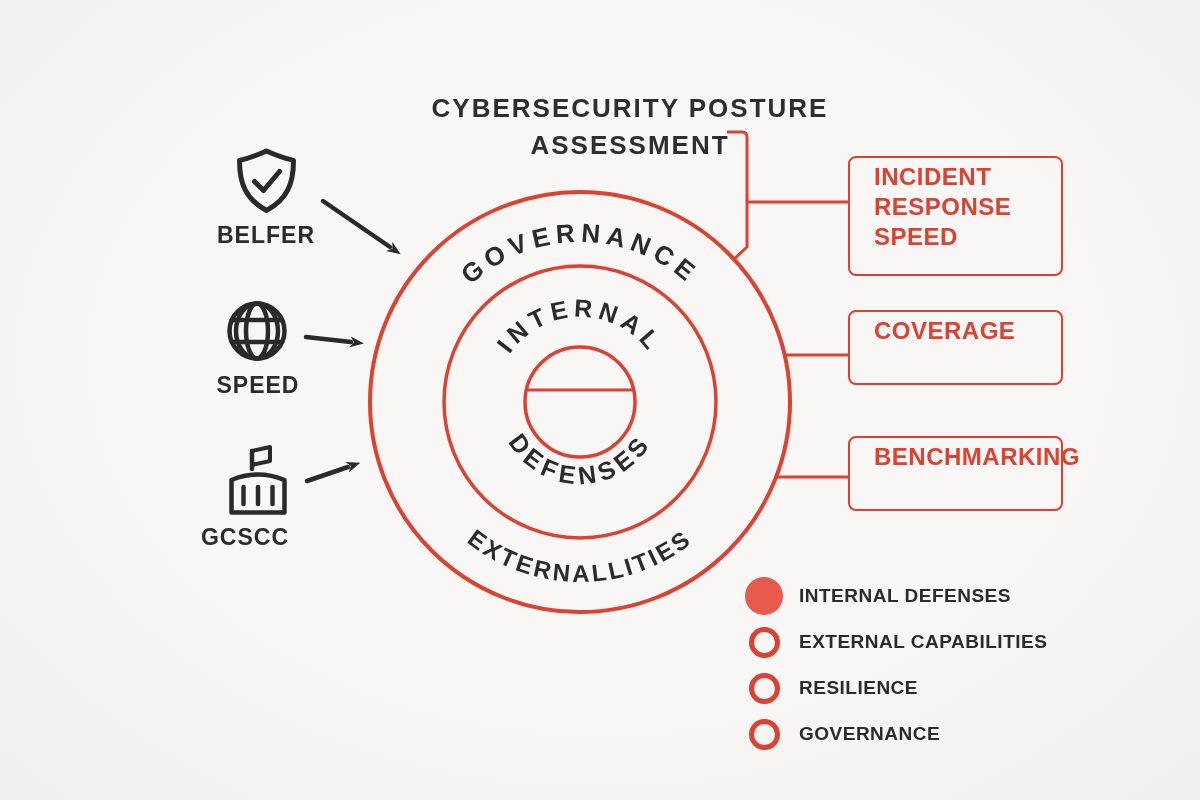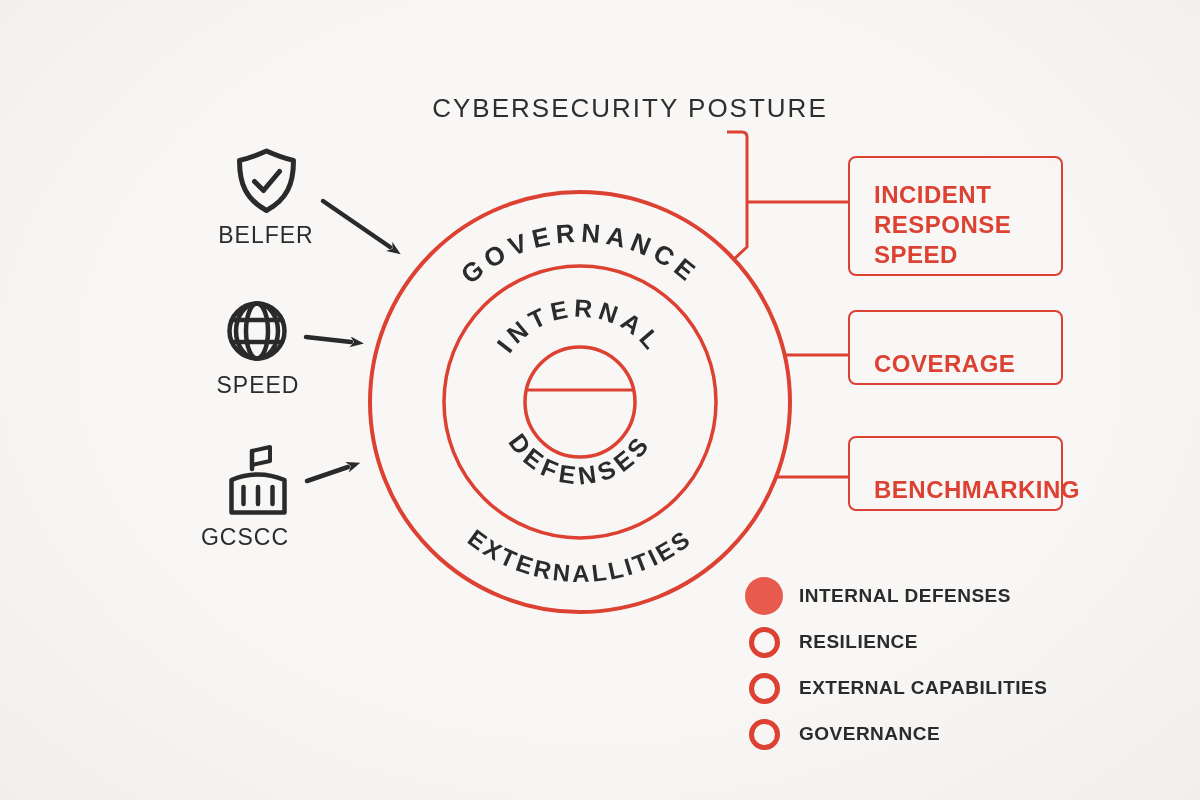--- a/index.html
+++ b/index.html
@@ -10,36 +10,36 @@
     background: radial-gradient(ellipse at 50% 45%, #f8f7f6 55%, #f0efed 100%);
     font-family: "Liberation Sans", sans-serif;
     overflow: hidden;
     color: #2b2b2b;
   }
   svg.diagram { position: absolute; left: 0; top: 0; }
   svg .ring-text { font-family: "Liberation Sans", sans-serif; font-weight: 700; fill: #2b2b2b; }
 
   .title {
     position: absolute; left: 330px; top: 90px; width: 600px;
-    text-align: center; font-weight: 400; font-size: 26px;
+    text-align: center; font-weight: 700; font-size: 26px;
     letter-spacing: 2px; line-height: 37px; color: #2e2e2e;
   }
 
   .org-label {
-    position: absolute; text-align: center; font-weight: 400;
+    position: absolute; text-align: center; font-weight: 700;
     font-size: 23px; letter-spacing: 1px; color: #2b2b2b;
   }
   .org-label.belfer { left: 203px; top: 222px; width: 126px; }
   .org-label.aspi   { left: 203px; top: 372px; width: 110px; }
   .org-label.gcscc  { left: 185px; top: 524px; width: 120px; }
 
   .callout {
     position: absolute; left: 848px; width: 215px; box-sizing: border-box;
     border: 2.5px solid #dc4132; border-radius: 8px;
-    display: flex; align-items: flex-end;
+    display: flex; align-items: flex-start;
     padding: 4px 10px 4px 24px;
     color: #dc4132; font-weight: 700; font-size: 24px;
     letter-spacing: 0.5px; line-height: 30px;
     background: transparent;
   }
   .callout.c1 { top: 156px; height: 120px; }
   .callout.c2 { top: 310px; height: 75px; }
   .callout.c3 { top: 436px; height: 75px; }
 
   .legend { position: absolute; left: 744px; top: 576px; display: flex; flex-direction: column; gap: 6px; }
@@ -119,20 +119,21 @@
       <line x1="243.5" y1="487" x2="243.5" y2="504"></line>
       <line x1="258" y1="487" x2="258" y2="504"></line>
       <line x1="272.5" y1="487" x2="272.5" y2="504"></line>
       <path d="M 252 469 V 451"></path>
       <path d="M 252 465 L 252 451 L 270 447 L 270 461 Z" stroke-width="4"></path>
     </g>
   </svg>
 
   <div class="title">
     <div>CYBERSECURITY POSTURE</div>
+    <div>ASSESSMENT</div>
   </div>
 
   <div class="org-label belfer">BELFER</div>
   <div class="org-label aspi">SPEED</div>
   <div class="org-label gcscc">GCSCC</div>
 
   <div class="callout c1">
     <span>INCIDENT RESPONSE SPEED</span>
   </div>
   <div class="callout c2">
@@ -146,27 +147,27 @@
     <div class="legend-row">
       <span class="marker-wrap">
           <span class="legend-marker filled"></span>
         </span>
       <span class="legend-label">INTERNAL DEFENSES</span>
     </div>
     <div class="legend-row">
       <span class="marker-wrap">
           <span class="legend-marker"></span>
         </span>
-      <span class="legend-label">RESILIENCE</span>
+      <span class="legend-label">EXTERNAL CAPABILITIES</span>
     </div>
     <div class="legend-row">
       <span class="marker-wrap">
           <span class="legend-marker"></span>
         </span>
-      <span class="legend-label">EXTERNAL CAPABILITIES</span>
+      <span class="legend-label">RESILIENCE</span>
     </div>
     <div class="legend-row">
       <span class="marker-wrap">
           <span class="legend-marker"></span>
         </span>
       <span class="legend-label">GOVERNANCE</span>
     </div>
   </div>
 
 </div>

